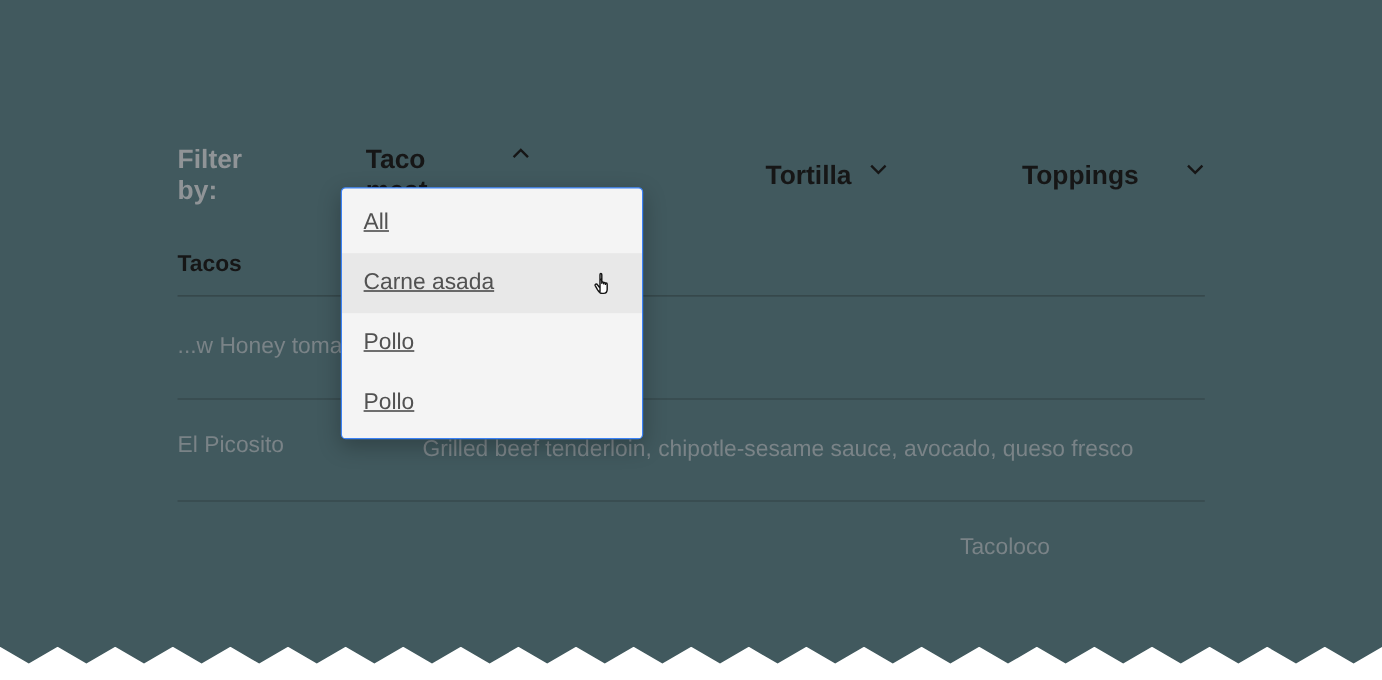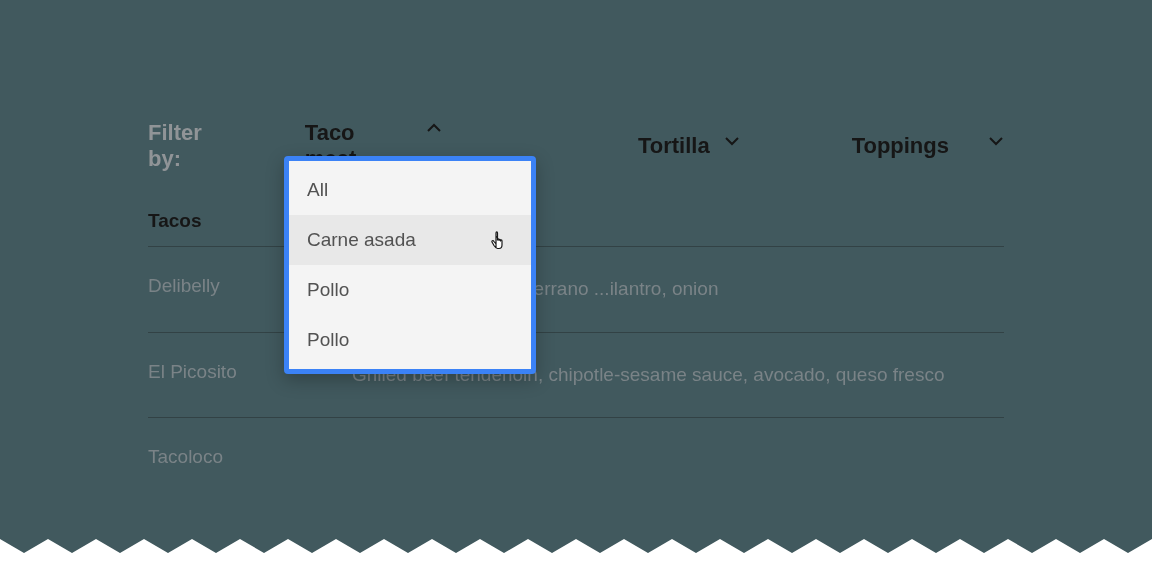--- a/index.html
+++ b/index.html
@@ -69,21 +69,22 @@
     }
     .dropdown {
       position: absolute;
       left: 136px;
       top: 36px;
       width: 252px;
       background: #f4f4f4;
       border-radius: 4px;
       box-shadow: 0 6px 18px rgba(0,0,0,0.25);
       padding: 4px 0;
-      border: 5px solid #3b82f6;
+      border: 1px solid #3b82f6;
+      text-decoration: underline;
     }
     .dropdown-item {
       padding: 14px 18px;
       font-size: 19px;
       color: #525252;
       cursor: pointer;
       position: relative;
     }
     .dropdown-item.highlight {
       background: #e8e8e8;
@@ -136,30 +137,29 @@
         <svg width="14" height="10" viewBox="0 0 14 10">
             <polyline points="1,2 7,8 13,2" fill="none" stroke="#161616" stroke-width="2"></polyline>
           </svg>
       </span>
     </span>
   </div>
 
   <div class="section-title">Tacos</div>
 
   <div class="row">
-    <div class="row-name">Delibelly</div>
     <div class="row-desc">...w Honey tomatillo-serrano ...ilantro, onion</div>
   </div>
 
   <div class="row">
     <div class="row-name">El Picosito</div>
     <div class="row-desc">Grilled beef tenderloin, chipotle-sesame sauce, avocado, queso fresco</div>
   </div>
 
-  <div class="row" style="border-bottom: none; padding-bottom: 10px;">
+  <div class="row" style="border-bottom: none; padding-bottom: 10px; justify-content: flex-end;">
     <div class="row-name">Tacoloco</div>
   </div>
 
   <div class="dropdown">
     <div class="dropdown-item">All</div>
     <div class="dropdown-item highlight">
       <span>Carne asada</span>
       <span class="pointer">
         <svg width="20" height="22" viewBox="0 0 20 22">
           <path d="M7 18 L7 9 C7 7.5 8.5 7.5 8.5 9 L8.5 11 C8.5 9.5 10 9.5 10 11 L10 11.5 C10 10 11.5 10 11.5 11.5 L11.5 12 C11.5 10.5 13 10.5 13 12 L13 16 C13 18 12 19.5 10 19.5 L8.5 19.5 C7 19.5 6 18 5 16.5 L3 13 C2.5 12 4 11 5 12.5 L7 15 Z M7 9 L7 4 C7 2.5 8.5 2.5 8.5 4 L8.5 9" fill="#fff" stroke="#161616" stroke-width="1.2" stroke-linejoin="round"></path>

